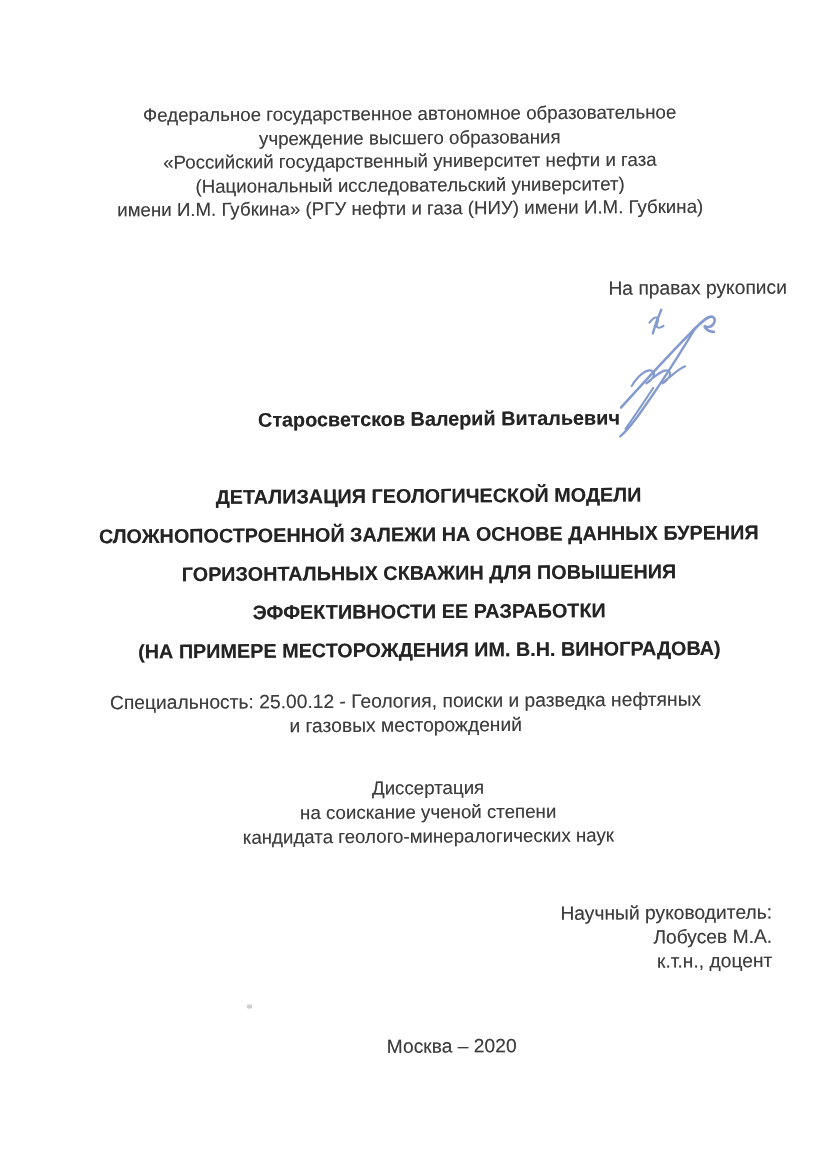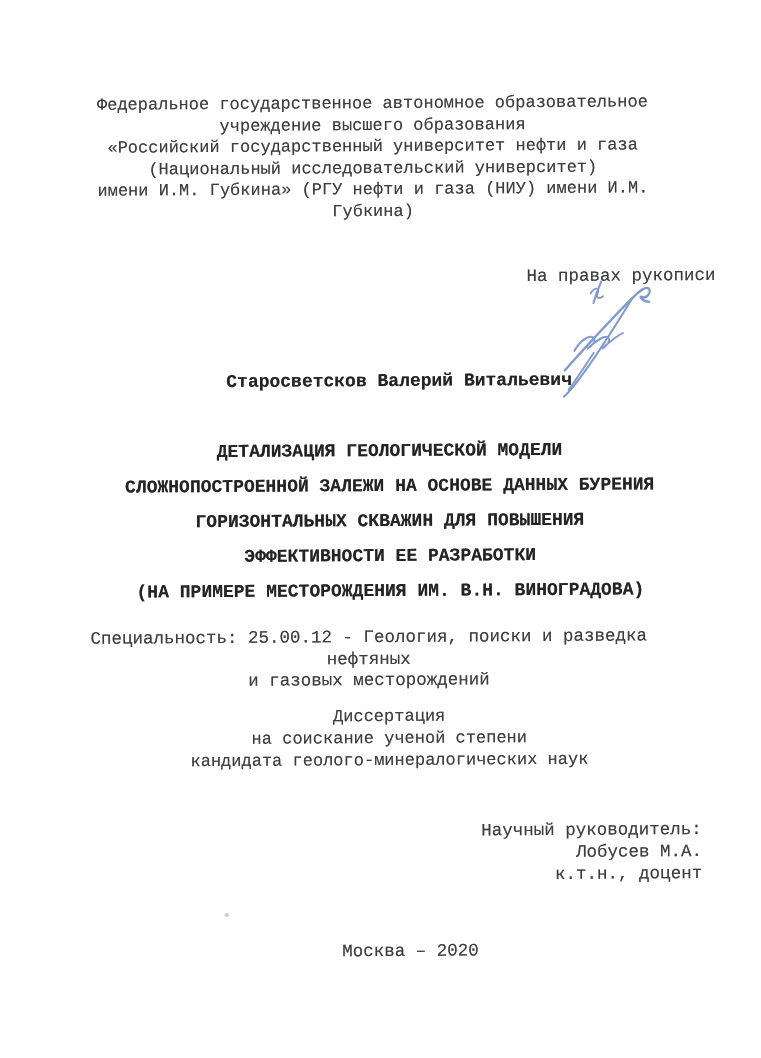--- a/index.html
+++ b/index.html
@@ -6,42 +6,42 @@
     margin: 0;
     padding: 0;
     background: #ffffff;
   }
   .sheet {
     position: relative;
     width: 761px;
     height: 1058px;
     background: #ffffff;
     overflow: hidden;
-    font-family: Liberation Mono, monospace;
+    font-family: Liberation Sans, sans-serif;
   }
   .content {
     position: absolute;
     inset: 0;
     transform: rotate(-0.35deg);
     transform-origin: 50% 50%;
   }
   .blk { position: absolute; }
   .txt {
     color: #3d3d3d;
     text-shadow: 0 0 0.6px rgba(70,70,70,0.55);
   }
   .center { text-align: center; }
   .right  { text-align: right; }
 
   .institution {
     top: 93px; left: 65px; width: 620px;
     font-size: 17px; line-height: 21.5px;
   }
   .manuscript-note {
-    top: 267px; right: 44px;
+    top: 253px; right: 44px;
     font-size: 17.5px; line-height: 20px;
   }
   .signature-wrap {
     top: 270px; left: 552px; width: 112px; height: 132px;
   }
   .author {
     top: 371px; left: 200px; width: 400px;
     font-size: 18px; font-weight: bold; color: #242424;
     text-shadow: 0 0 0.6px rgba(40,40,40,0.6);
   }

